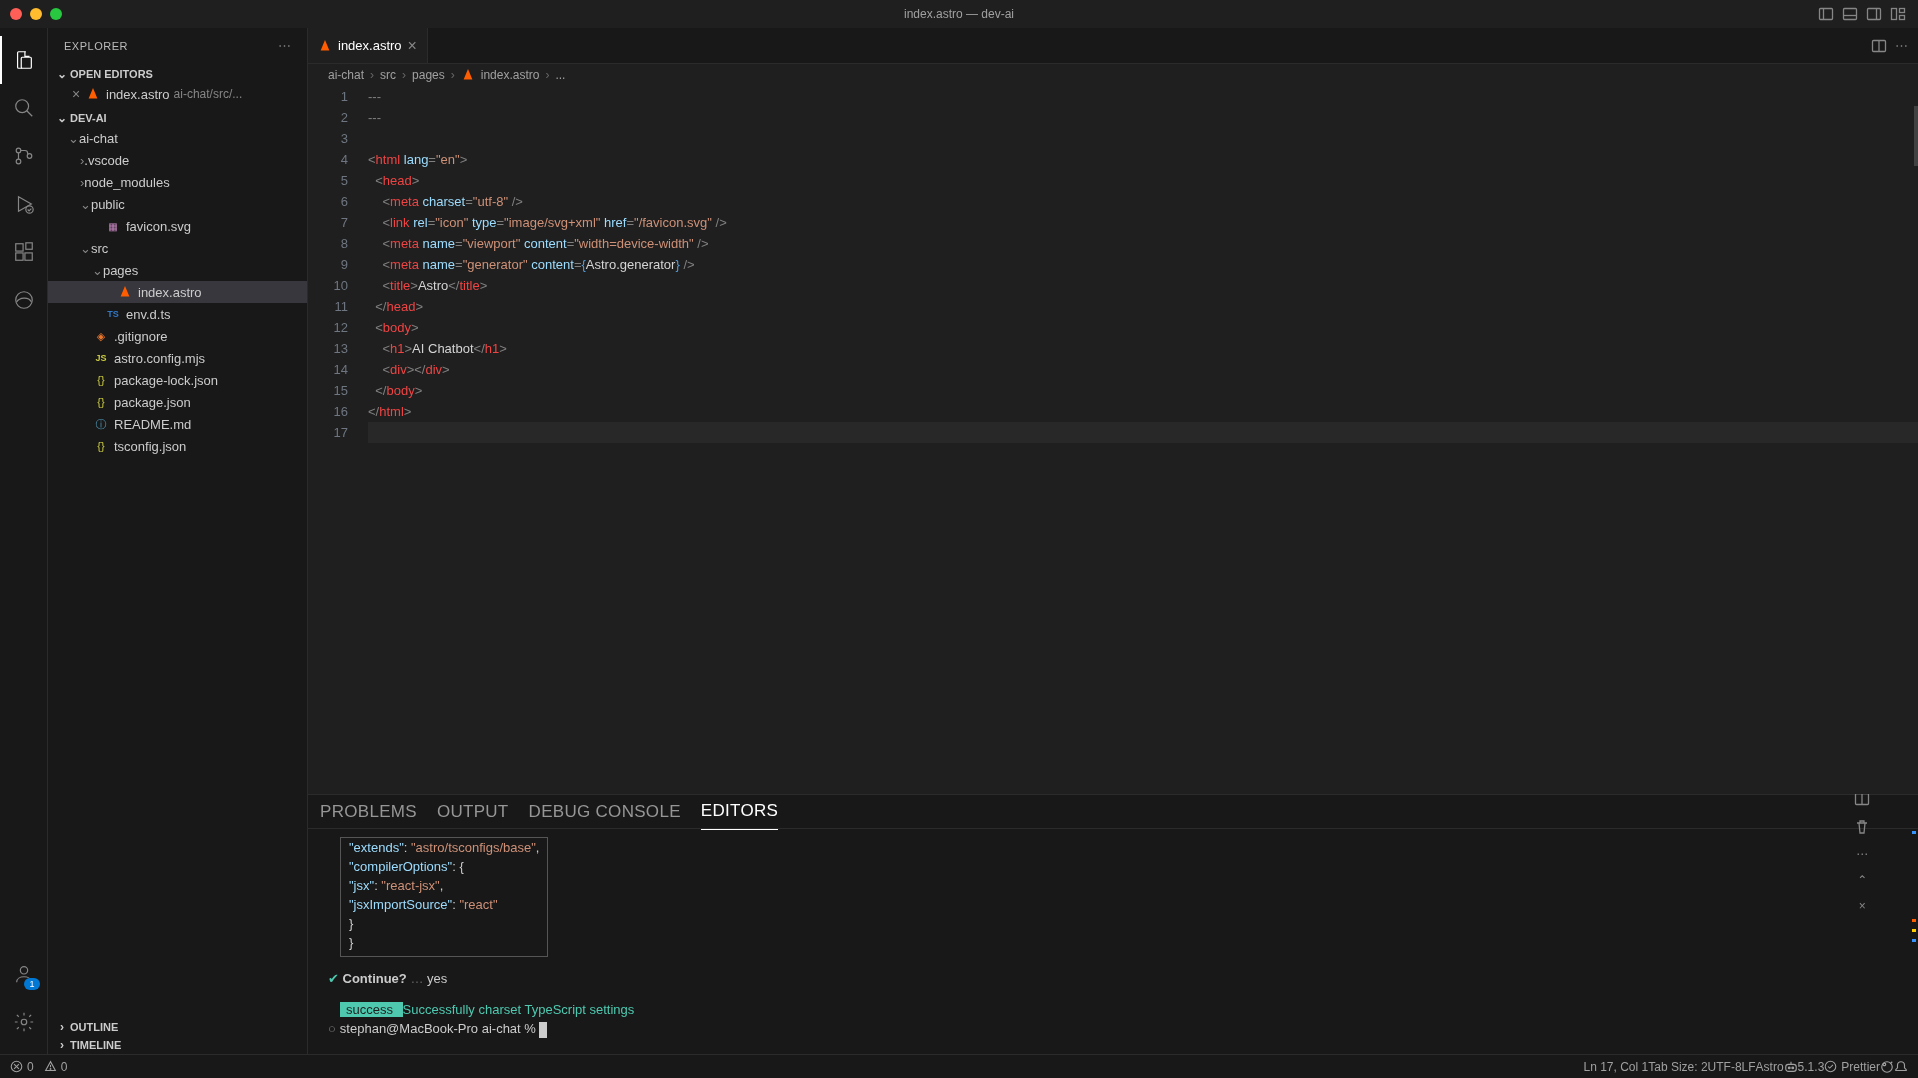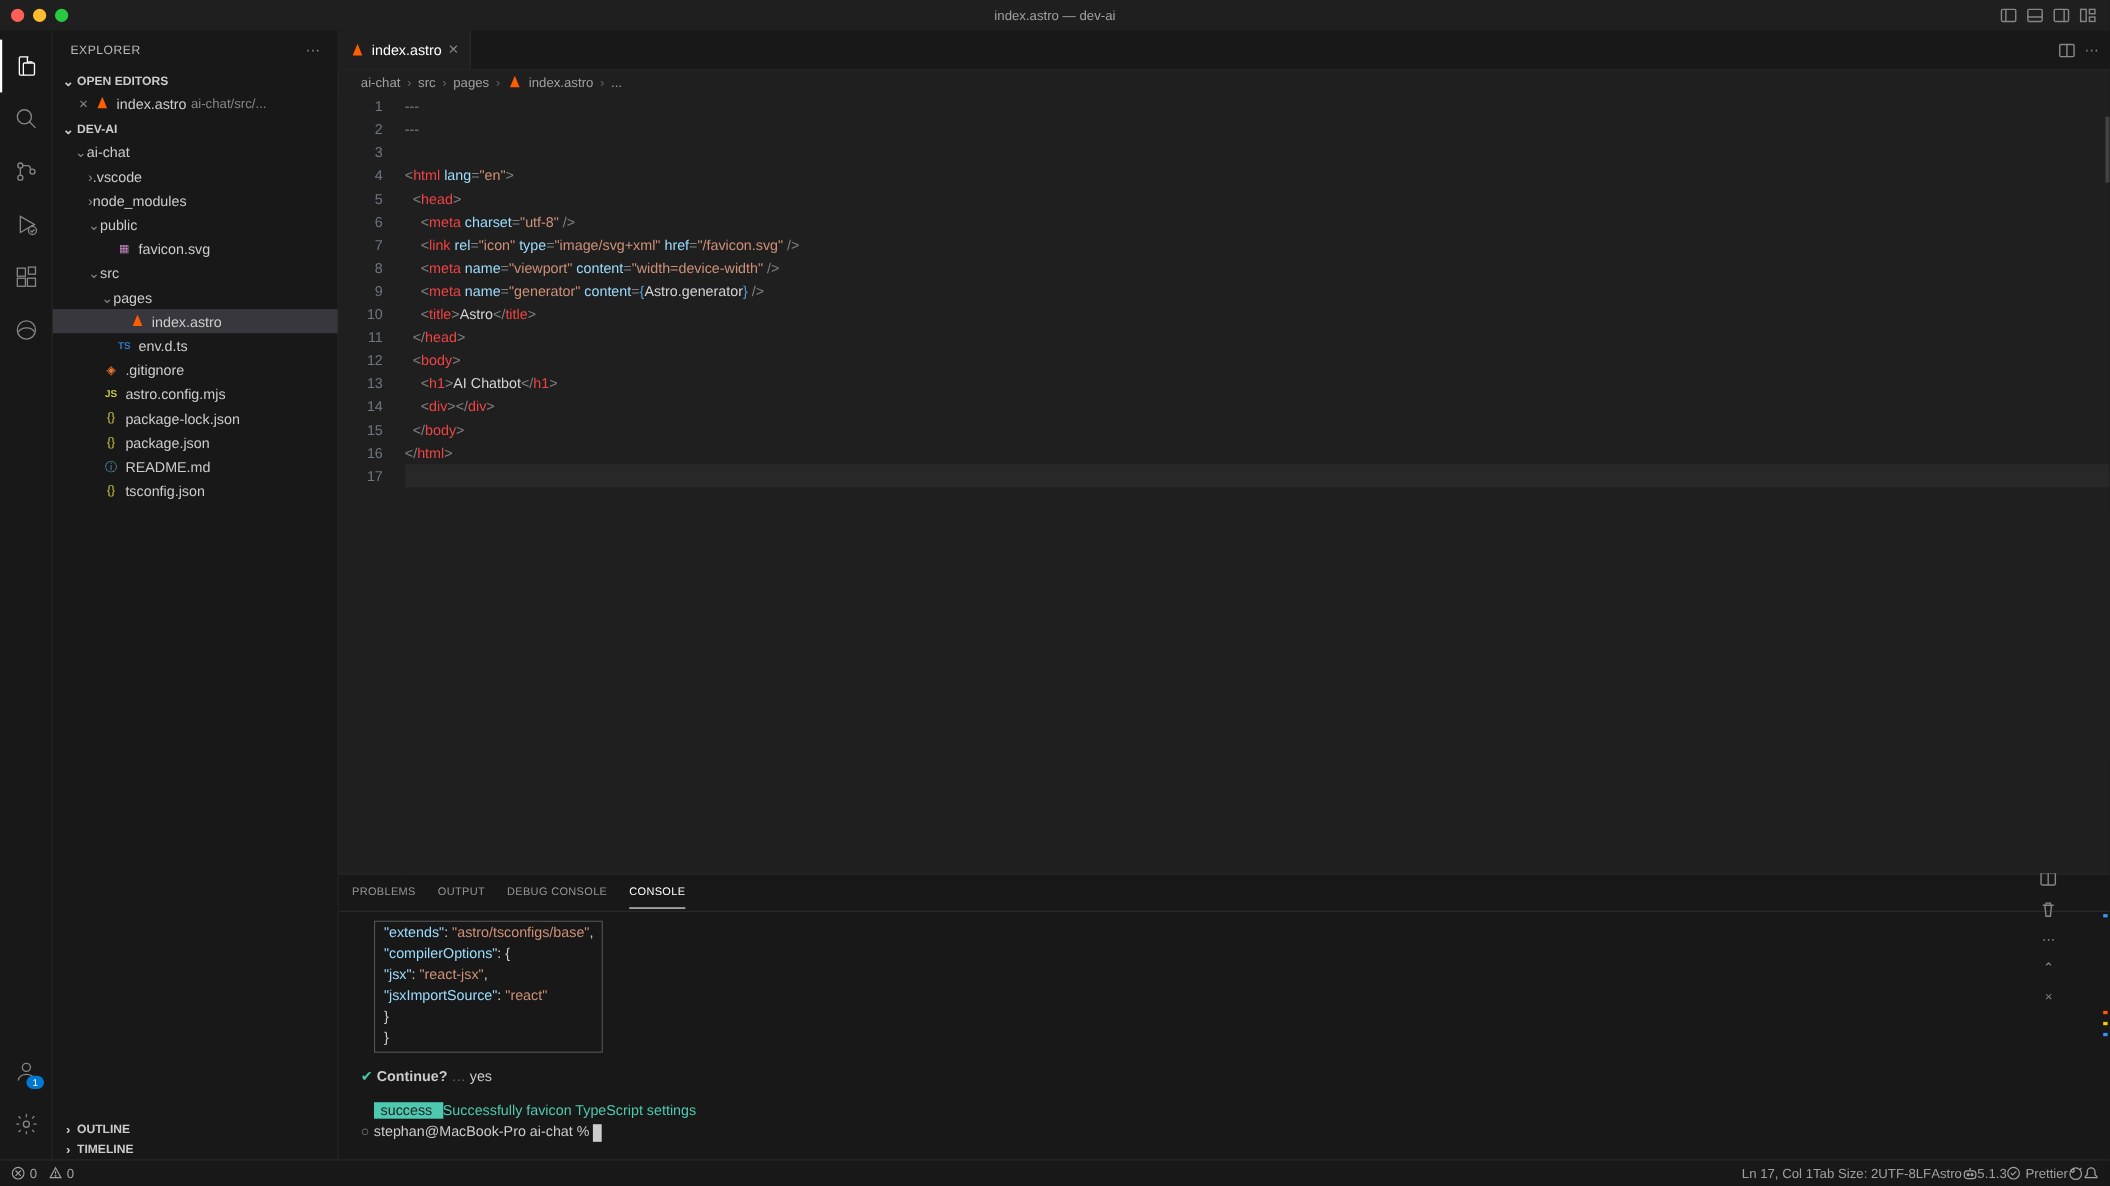--- a/index.html
+++ b/index.html
@@ -60,21 +60,21 @@
 .tok-str { color: #ce9178; }
 .tok-punct { color: #808080; }
 .tok-text { color: #d4d4d4; }
 .tok-brace { color: #569cd6; }
 .current-line { background: #282828; display: block; width: 100%; }
 .minimap-slider { position:absolute; right:0; top:20px; width:4px; height:60px; background:#424242;}
 
 
 .panel { height: 260px; background: #181818; border-top: 1px solid #2b2b2b; display: flex; flex-direction: column; }
 .panel-tabs { display: flex; align-items: center; height: 34px; padding: 0 12px; gap: 20px; border-bottom: 1px solid #2b2b2b; }
-.panel-tab { font-size: 10px; letter-spacing: 0.3px; color: #969696; cursor: pointer; padding: 8px 0; }
+.panel-tab { font-size: 17px; letter-spacing: 0.3px; color: #969696; cursor: pointer; padding: 8px 0; }
 .panel-tab.active { color: #ffffff; border-bottom: 1px solid #ffffff; }
 .panel-right { margin-left: auto; display: flex; align-items: center; gap: 12px; color: #868686; font-size: 12px; flex-direction: column; }
 .terminal-label { display:flex; align-items:center; gap:6px; }
 .terminal-content { flex: 1; padding: 8px 20px; font-family: "SF Mono", Menlo, Monaco, monospace; font-size: 13px; line-height: 19px; color: #cccccc; overflow: hidden; position:relative;}
 .term-box { border: 1px solid #555; padding: 0px 8px 4px 8px; display: inline-block; margin-left: 12px; }
 .term-key { color: #9cdcfe; }
 .term-str { color: #ce9178; }
 .term-green { color: #4ec9b0; }
 .term-check { color: #4ec9b0; }
 .term-success-badge { background: #4ec9b0; color: #1f1f1f; padding: 0 6px; }
@@ -385,21 +385,21 @@
         </div>
       <div class="code-content" id="code"><div class="code-line"><span class="tok-punct">---</span></div><div class="code-line"><span class="tok-punct">---</span></div><div class="code-line"> </div><div class="code-line"><span class="tok-punct">&lt;</span><span class="tok-tag">html</span> <span class="tok-attr">lang</span><span class="tok-punct">=</span><span class="tok-str">"en"</span><span class="tok-punct">&gt;</span></div><div class="code-line">  <span class="tok-punct">&lt;</span><span class="tok-tag">head</span><span class="tok-punct">&gt;</span></div><div class="code-line">    <span class="tok-punct">&lt;</span><span class="tok-tag">meta</span> <span class="tok-attr">charset</span><span class="tok-punct">=</span><span class="tok-str">"utf-8"</span> <span class="tok-punct">/&gt;</span></div><div class="code-line">    <span class="tok-punct">&lt;</span><span class="tok-tag">link</span> <span class="tok-attr">rel</span><span class="tok-punct">=</span><span class="tok-str">"icon"</span> <span class="tok-attr">type</span><span class="tok-punct">=</span><span class="tok-str">"image/svg+xml"</span> <span class="tok-attr">href</span><span class="tok-punct">=</span><span class="tok-str">"/favicon.svg"</span> <span class="tok-punct">/&gt;</span></div><div class="code-line">    <span class="tok-punct">&lt;</span><span class="tok-tag">meta</span> <span class="tok-attr">name</span><span class="tok-punct">=</span><span class="tok-str">"viewport"</span> <span class="tok-attr">content</span><span class="tok-punct">=</span><span class="tok-str">"width=device-width"</span> <span class="tok-punct">/&gt;</span></div><div class="code-line">    <span class="tok-punct">&lt;</span><span class="tok-tag">meta</span> <span class="tok-attr">name</span><span class="tok-punct">=</span><span class="tok-str">"generator"</span> <span class="tok-attr">content</span><span class="tok-punct">=</span><span class="tok-brace">{</span><span class="tok-text">Astro.generator</span><span class="tok-brace">}</span> <span class="tok-punct">/&gt;</span></div><div class="code-line">    <span class="tok-punct">&lt;</span><span class="tok-tag">title</span><span class="tok-punct">&gt;</span><span class="tok-text">Astro</span><span class="tok-punct">&lt;/</span><span class="tok-tag">title</span><span class="tok-punct">&gt;</span></div><div class="code-line">  <span class="tok-punct">&lt;/</span><span class="tok-tag">head</span><span class="tok-punct">&gt;</span></div><div class="code-line">  <span class="tok-punct">&lt;</span><span class="tok-tag">body</span><span class="tok-punct">&gt;</span></div><div class="code-line">    <span class="tok-punct">&lt;</span><span class="tok-tag">h1</span><span class="tok-punct">&gt;</span><span class="tok-text">AI Chatbot</span><span class="tok-punct">&lt;/</span><span class="tok-tag">h1</span><span class="tok-punct">&gt;</span></div><div class="code-line">    <span class="tok-punct">&lt;</span><span class="tok-tag">div</span><span class="tok-punct">&gt;&lt;/</span><span class="tok-tag">div</span><span class="tok-punct">&gt;</span></div><div class="code-line">  <span class="tok-punct">&lt;/</span><span class="tok-tag">body</span><span class="tok-punct">&gt;</span></div><div class="code-line"><span class="tok-punct">&lt;/</span><span class="tok-tag">html</span><span class="tok-punct">&gt;</span></div><div class="code-line current-line"> </div></div>
       <div class="minimap-slider"></div>
     </div>
 
     <div class="panel">
       <div class="panel-tabs">
         <div class="panel-tab">PROBLEMS</div>
         <div class="panel-tab">OUTPUT</div>
         <div class="panel-tab">DEBUG CONSOLE</div>
-        <div class="panel-tab active">CONSOLE</div>
+        <div class="panel-tab active">EDITORS</div>
         <div class="panel-right">
           <span class="terminal-label">
               <svg class="icon-sm" viewBox="0 0 16 16">
                 <rect x="1.5" y="2.5" width="13" height="11" rx="1"></rect>
                 <path d="M4 6l2 2-2 2M8 10h4"></path>
               </svg>
               <span>zsh - ai-chat</span>
             </span>
           <span>+</span>
           <span>⌄</span>
@@ -417,21 +417,21 @@
           <span>⋯</span>
           <span>⌃</span>
           <span>×</span>
         </div>
       </div>
       <div class="terminal-content">
         <div class="term-box" id="term-box"><div>  <span class="term-key">"extends"</span>: <span class="term-str">"astro/tsconfigs/base"</span>,</div><div>  <span class="term-key">"compilerOptions"</span>: {</div><div>    <span class="term-key">"jsx"</span>: <span class="term-str">"react-jsx"</span>,</div><div>    <span class="term-key">"jsxImportSource"</span>: <span class="term-str">"react"</span></div><div>  }</div><div>}</div></div>
         <div style="height:12px"></div>
         <div><span class="term-check">✔</span> <b>Continue?</b> <span style="color:#666">…</span> <span>yes</span></div>
         <div style="height:12px"></div>
-        <div style="padding-left:12px;"><span class="term-success-badge"> success </span> <span class="term-green">Successfully favicon TypeScript settings</span></div>
+        <div style="padding-left:12px;"><span class="term-success-badge"> success </span> <span class="term-green">Successfully charset TypeScript settings</span></div>
         <div><span class="term-prompt-circle">○</span><span>stephan@MacBook-Pro ai-chat % </span><span class="term-cursor"></span></div>
         <div class="term-scroll-marks">
           <div class="term-scroll-mark" style="top:2px; background:#3794ff;"></div>
           <div class="term-scroll-mark" style="top:90px; background:#ff5d01;"></div>
           <div class="term-scroll-mark" style="top:100px; background:#ffcc00;"></div>
           <div class="term-scroll-mark" style="top:110px; background:#3794ff;"></div>
         </div>
       </div>
     </div>
   </div>

